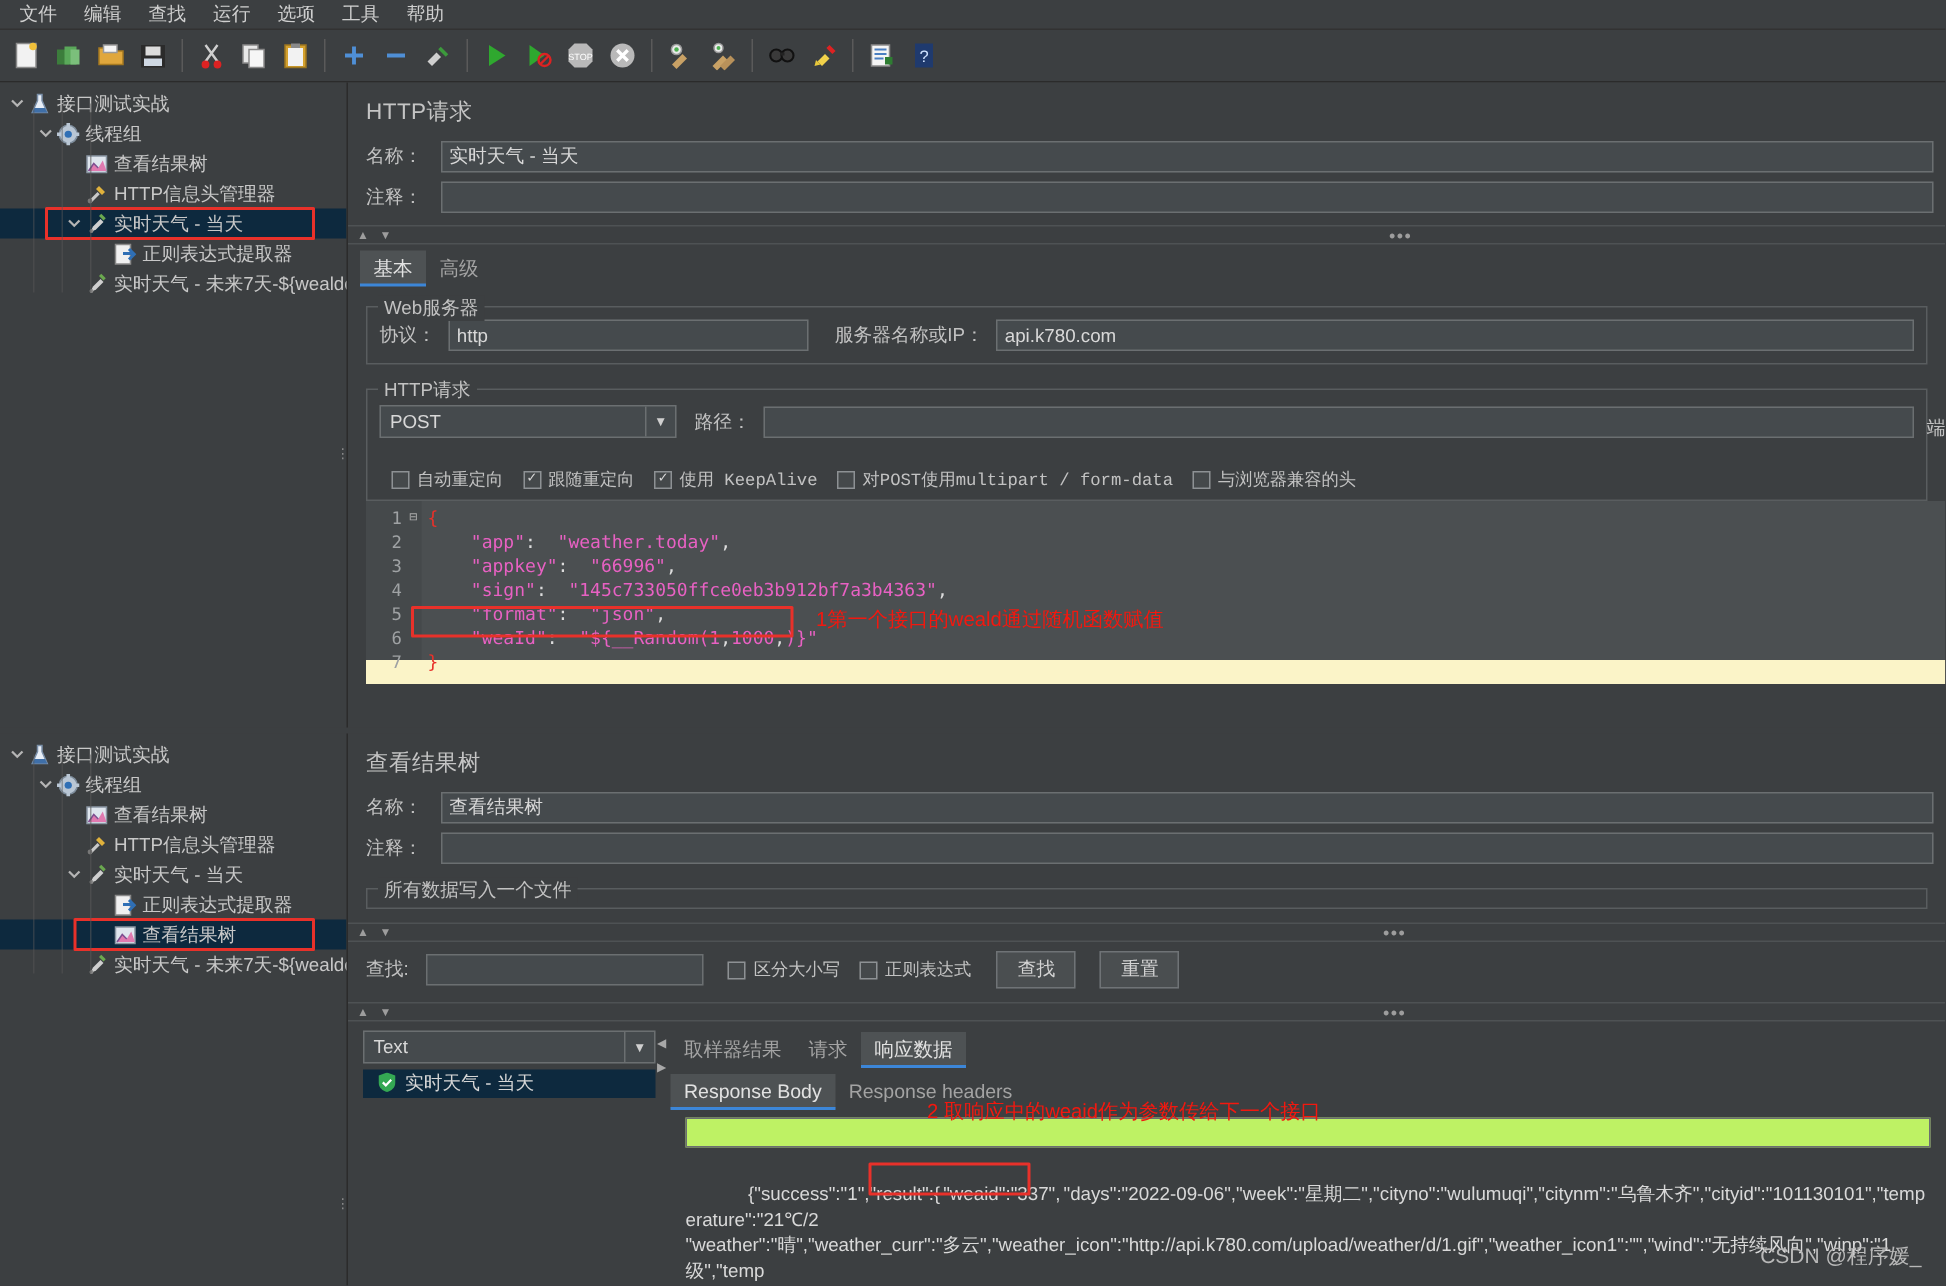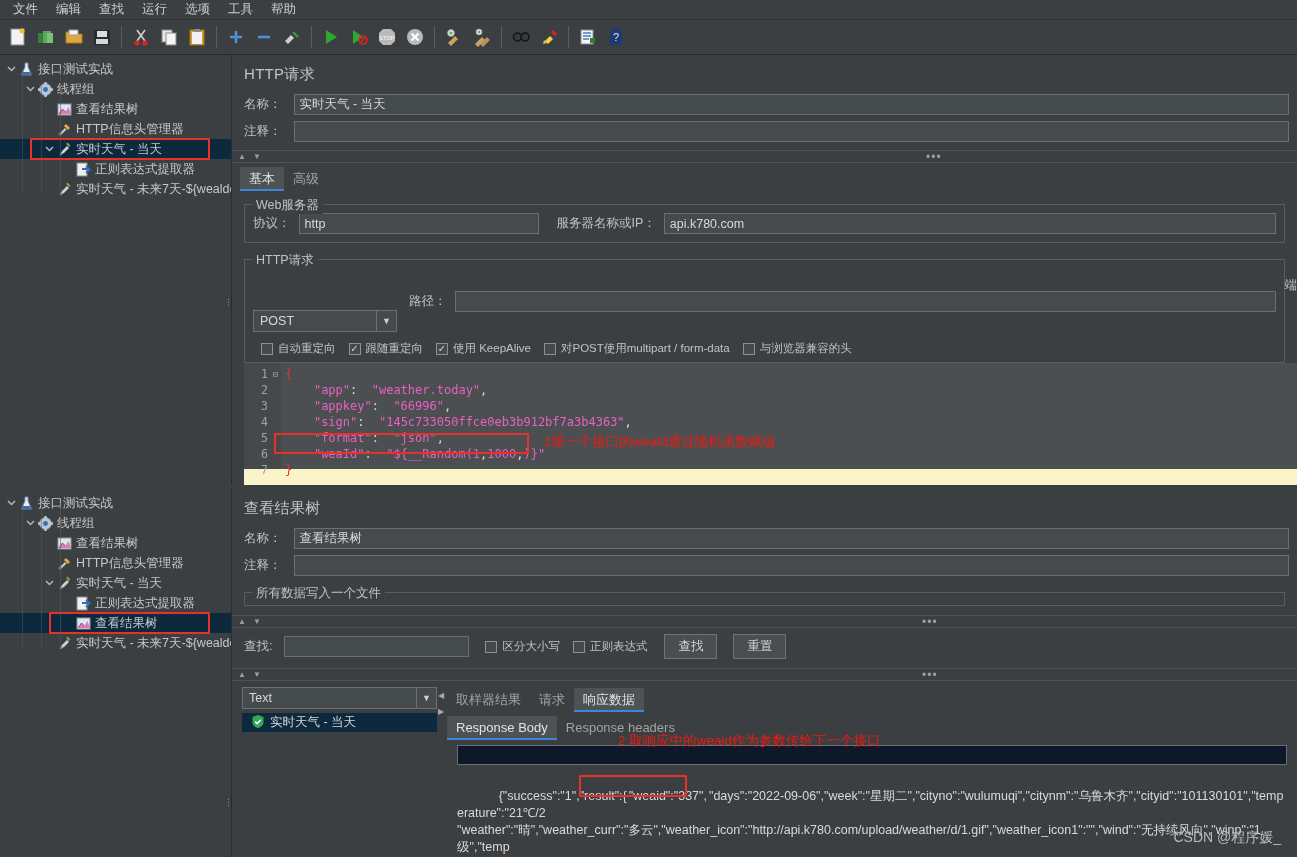--- a/index.html
+++ b/index.html
@@ -445,28 +445,28 @@
         <span class="flabel">协议：</span>
         <input class="finput" style="flex: 0 0 240px;" value="http">
         <span class="flabel" style="margin-left:18px;">服务器名称或IP：</span>
         <input class="finput" style="flex: 1 1 0%;" value="api.k780.com">
       </div>
     </div>
 
     <div class="group" style="margin-top:16px; padding:10px 8px 6px 8px;">
       <span class="gtitle">HTTP请求</span>
       <div style="display:flex; align-items:center;">
-        <div class="combo" style="width:144px;margin-top:40px;">
+        <div class="combo" style="width:198px;">
           <span>POST</span>
           <span class="carat">▼</span>
         </div>
         <span class="flabel" style="margin-left:12px;">路径：</span>
         <input class="finput" style="flex: 1 1 0%;" value="">
       </div>
-      <div style="display:flex; align-items:center; margin-top:9px; padding-left:8px;" id="req-checks">
+      <div style="display:flex; align-items:center; margin-top:20px; padding-left:8px;font-family:Liberation Mono, monospace;" id="req-checks">
           <label class="chk">
             <span class="chkbox"></span>
             <span>自动重定向</span>
           </label>
           <label class="chk">
             <span class="chkbox">✓</span>
             <span>跟随重定向</span>
           </label>
           <label class="chk">
             <span class="chkbox">✓</span>
@@ -703,21 +703,21 @@
             <div class="tab">取样器结果</div>
             <div class="tab">请求</div>
             <div class="tab active">响应数据</div>
           </div>
         <div class="tabstrip" id="response-tabs" style="padding-left:0; margin-top:4px;">
             <div class="tab active">Response Body</div>
             <div class="tab">Response headers</div>
           </div>
 
         <div style="margin:6px 10px 0 10px; position:relative;">
-          <div style="border:1px solid #6b6f71; height:20px; background:#0f172a; position:relative;">
+          <div style="border:1px solid #6b6f71; height:20px; background:#bef264; position:relative;">
             <span class="note-red" style="position:absolute; left:160px; top:-14px; white-space:nowrap;">2 取响应中的weaid作为参数传给下一个接口</span>
           </div>
 
           <div class="resp-body" style="margin-top:6px;">
             <span>{"success":"1","result":{</span><span id="weaid-hl" style="position:relative; padding:0 2px;">"weaid":"337",</span><span>"days":"2022-09-06","week":"星期二","cityno":"wulumuqi","citynm":"乌鲁木齐","cityid":"101130101","temperature":"21℃/2
 "weather":"晴","weather_curr":"多云","weather_icon":"http://api.k780.com/upload/weather/d/1.gif","weather_icon1":"","wind":"无持续风向","winp":"1级","temp
 0","humi_low":"0","weatid":"2","weatid1":"","windid":"0","winpid":"1","weather_iconid":"1"}}</span>
           </div>
           <div class="redbox" style="left:122px; top:30px; width:108px; height:22px;"></div>
         </div>

